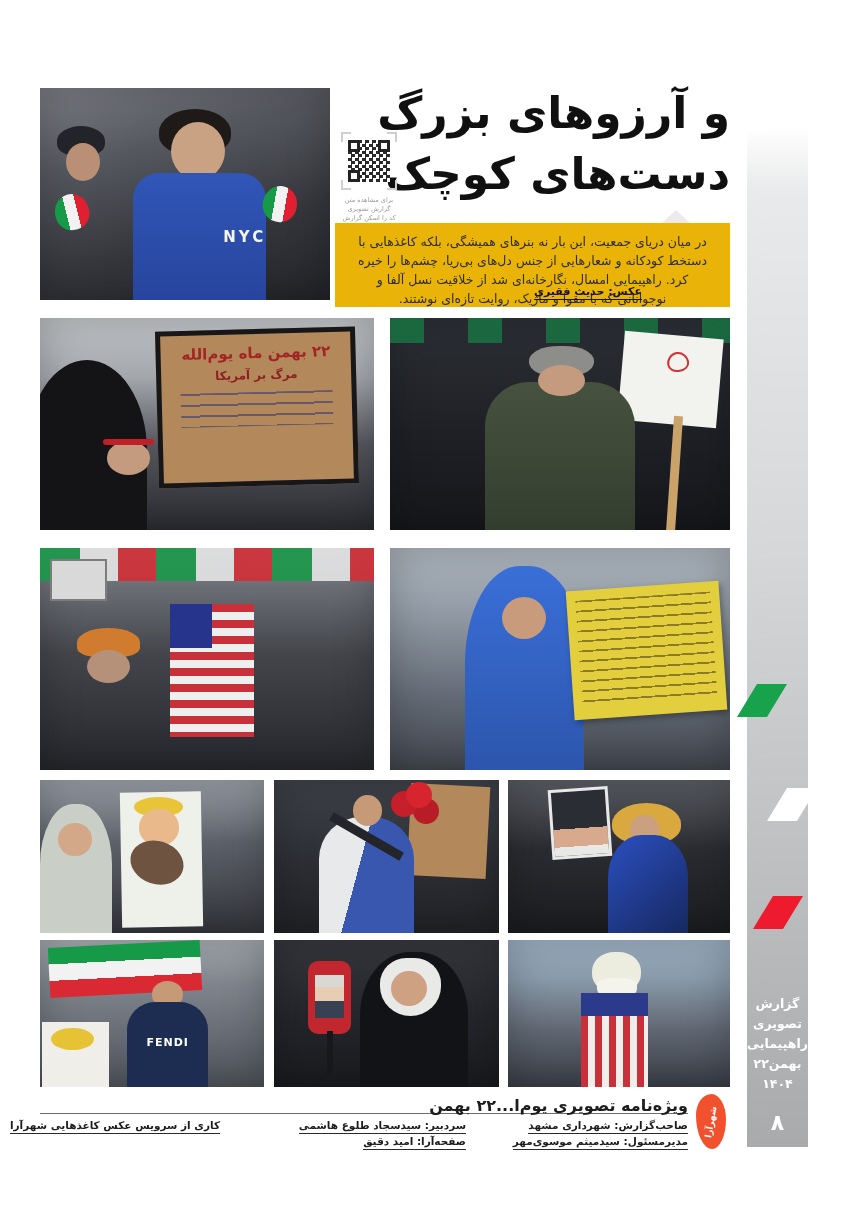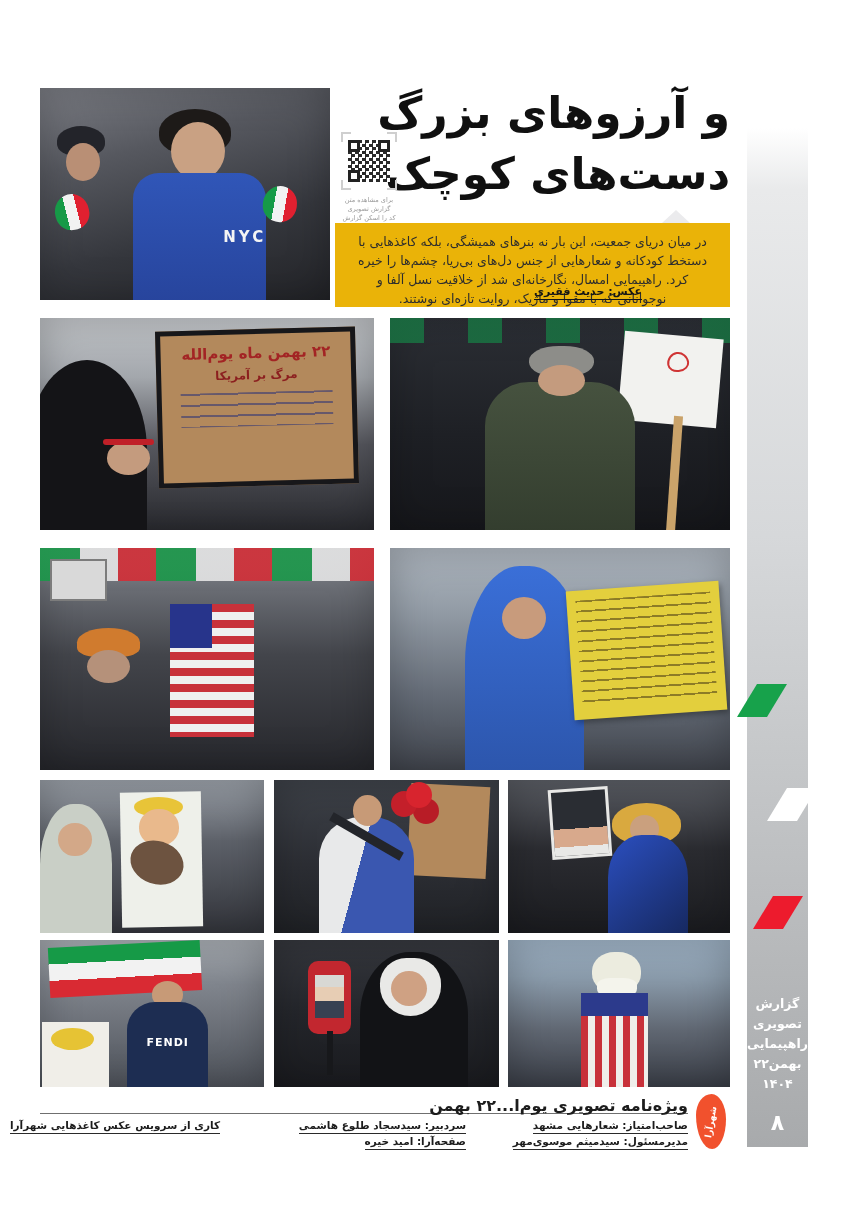--- a/index.html
+++ b/index.html
@@ -314,22 +314,22 @@
       <div>تصویری</div>
       <div>راهپیمایی</div>
       <div>۲۲بهمن</div>
       <div>۱۴۰۴</div>
     </div>
     <div class="spine-page">۸</div>
   </div>
 
   <div class="footer-rule"></div>
   <div class="ft ft-special">ویژه‌نامه تصویری یوم‌ا...۲۲ بهمن</div>
-  <div class="ft ft-owner">صاحب‌امتیاز: شعارهایی مشهد</div>
+  <div class="ft ft-owner">صاحب‌گزارش: شهرداری مشهد</div>
   <div class="ft ft-director">مدیرمسئول: سیدمیثم موسوی‌مهر</div>
   <div class="ft ft-editor">سردبیر: سیدسجاد طلوع هاشمی</div>
-  <div class="ft ft-layout">صفحه‌آرا: امید خیره</div>
+  <div class="ft ft-layout">صفحه‌آرا: امید دقیق</div>
   <div class="ft ft-service">کاری از سرویس عکس کاغذهایی شهرآرا</div>
   <div class="logo">
     <span>شهرآرا</span>
   </div>
 
 </div>
 
 </body></html>

